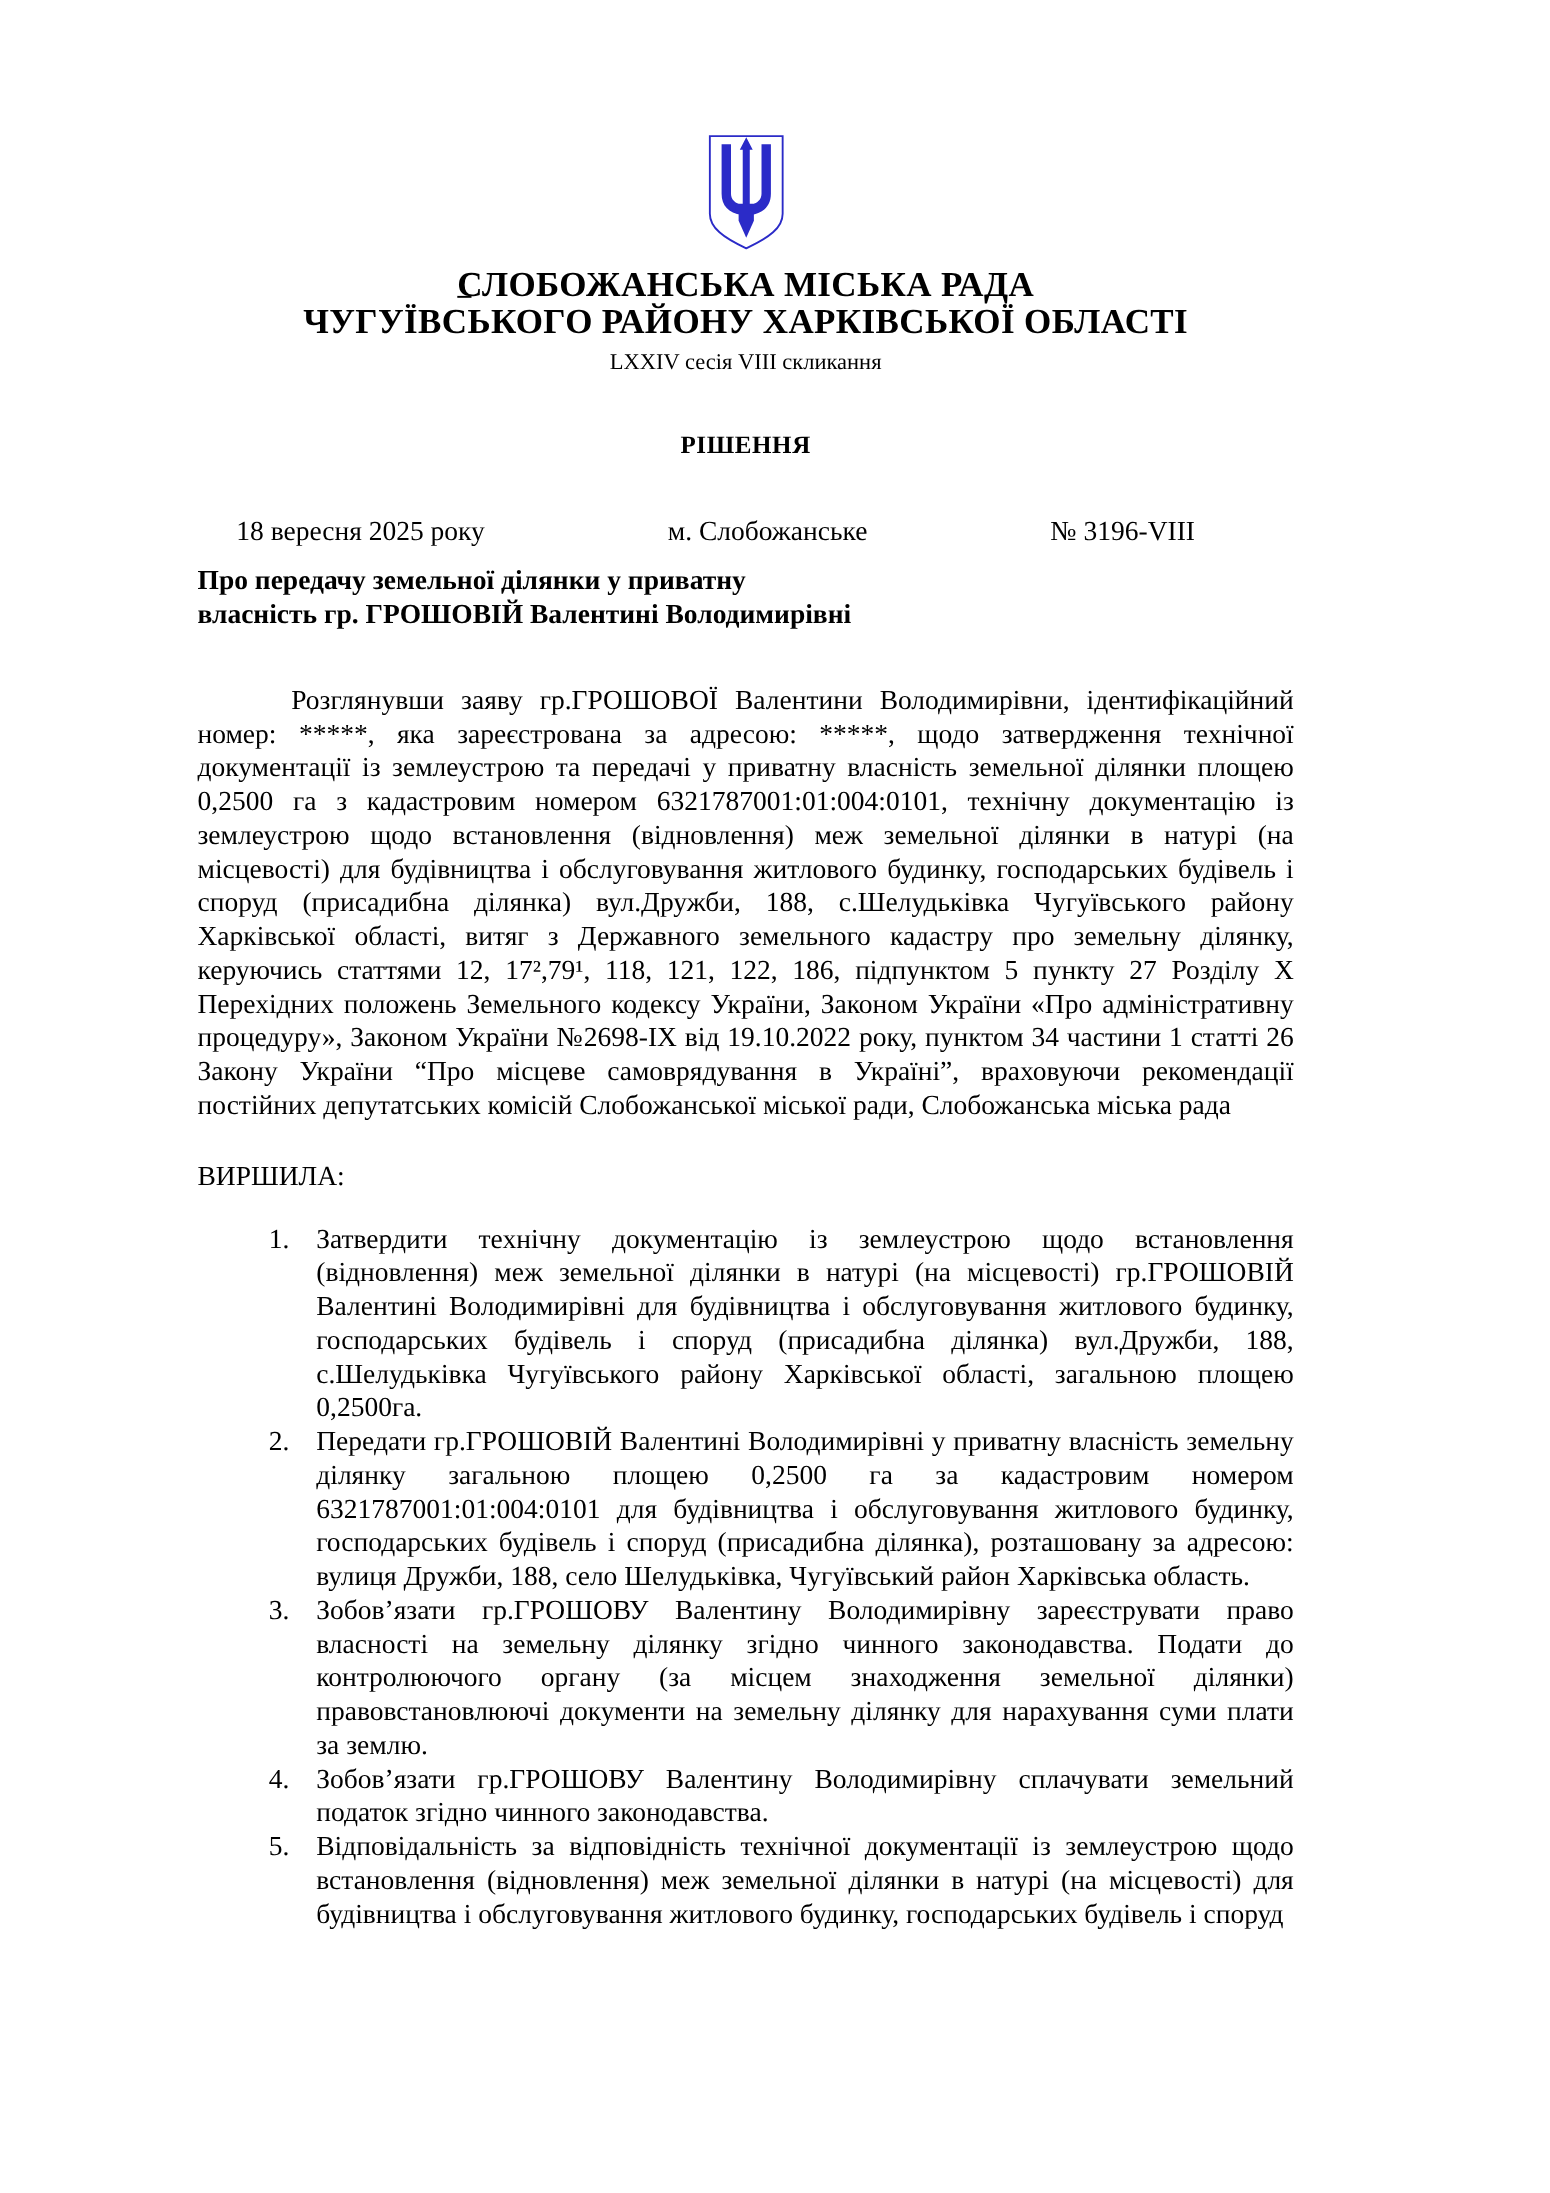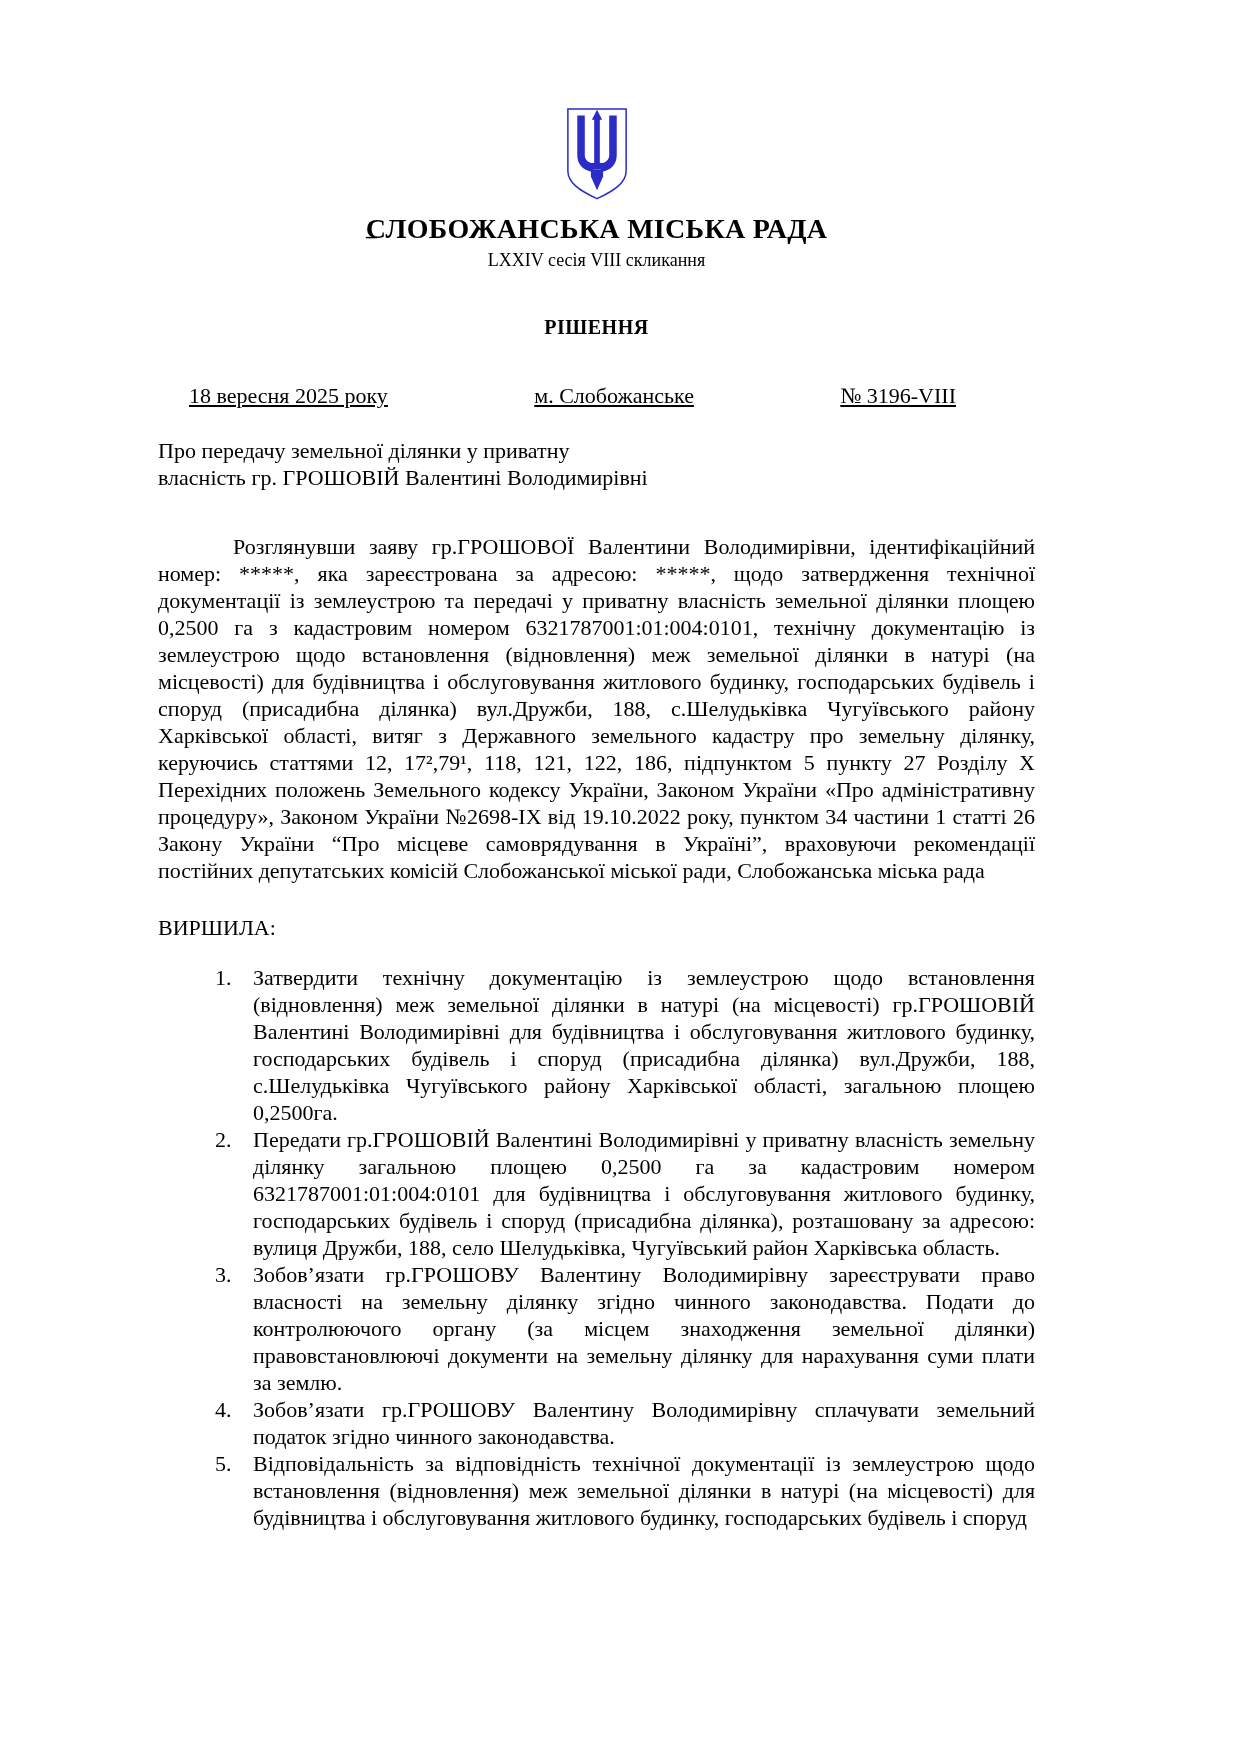--- a/index.html
+++ b/index.html
@@ -48,25 +48,24 @@
     line-height: 33px;
     letter-spacing: 0.5px;
     margin-top: 36px;
   }
   .meta-row {
     display: flex;
     justify-content: space-between;
     margin-top: 38px;
     padding-left: 31px;
     padding-right: 79px;
-    text-decoration: underline;
   }
   .subject {
-    margin-top: 28px;
-    font-weight: normal;
+    margin-top: 12px;
+    font-weight: bold;
     line-height: 27px;
   }
   .preamble {
     margin-top: 42px;
     text-align: justify;
     text-indent: 75px;
   }
   .resolved {
     margin-top: 30px;
   }
@@ -101,20 +100,21 @@
         <path d="M33,3 L38.5,13.5 H36 V62 H30 V13.5 H27.5 Z"></path>
         <path d="M24,59.5 h18 v7 h-18 z"></path>
         <path d="M26.5,66.5 h13 v7.5 L33,88.5 L26.5,74 z"></path>
       </g>
     </svg>
   </div>
 
   <div class="header">
     <span class="header-mark">_</span>
     <div class="header-line-main">СЛОБОЖАНСЬКА МІСЬКА РАДА</div>
+    <div class="header-line-main">ЧУГУЇВСЬКОГО РАЙОНУ ХАРКІВСЬКОЇ ОБЛАСТІ</div>
     <div class="header-line-session">LXXIV сесія VIII скликання</div>
   </div>
 
   <div class="doc-type">РІШЕННЯ</div>
 
   <div class="meta-row">
     <span>18 вересня 2025 року</span>
     <span>м. Слобожанське</span>
     <span>№ 3196-VIII</span>
   </div>

